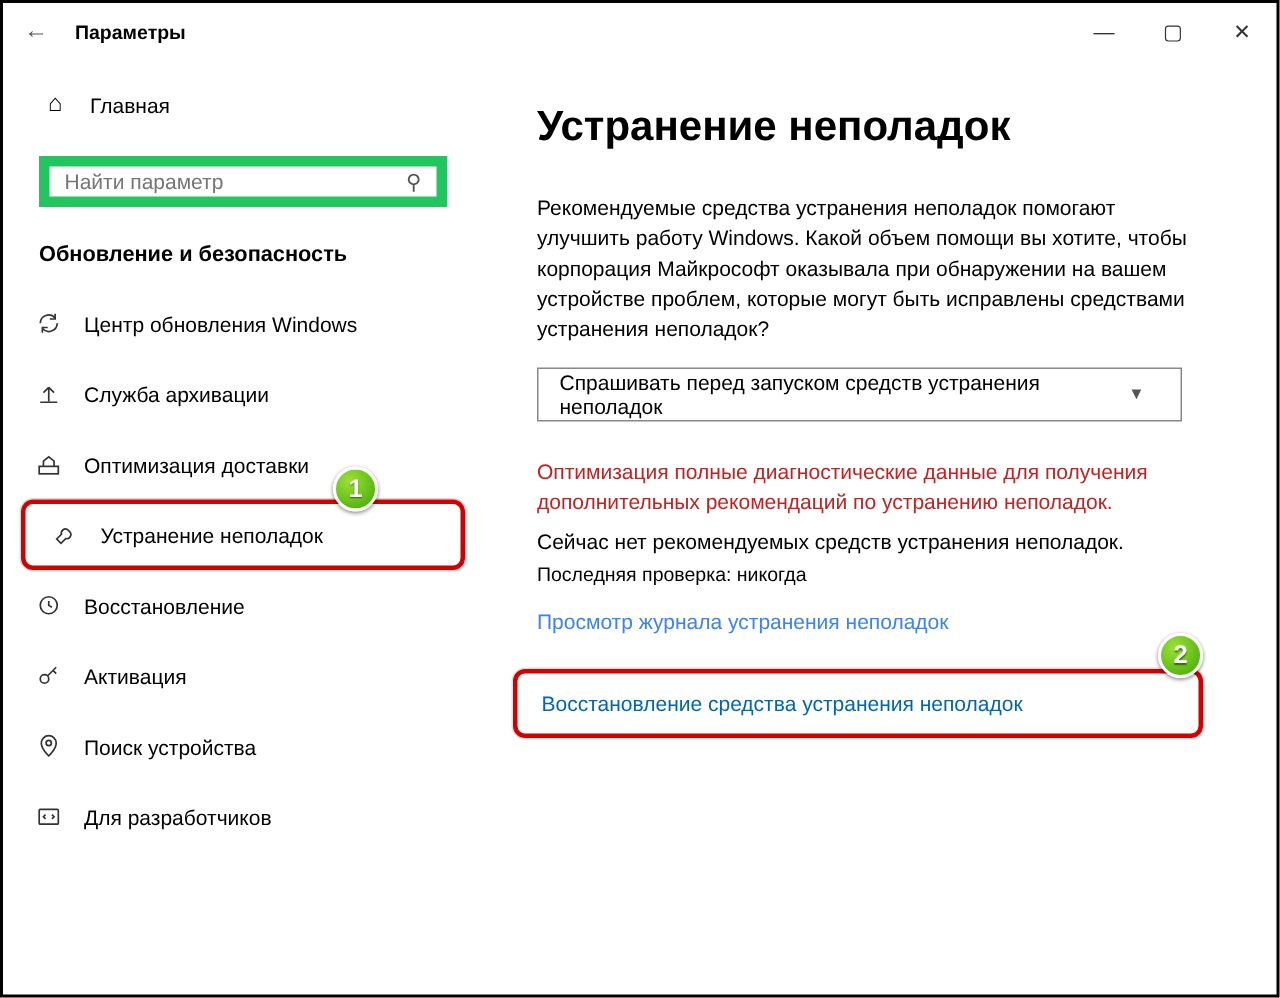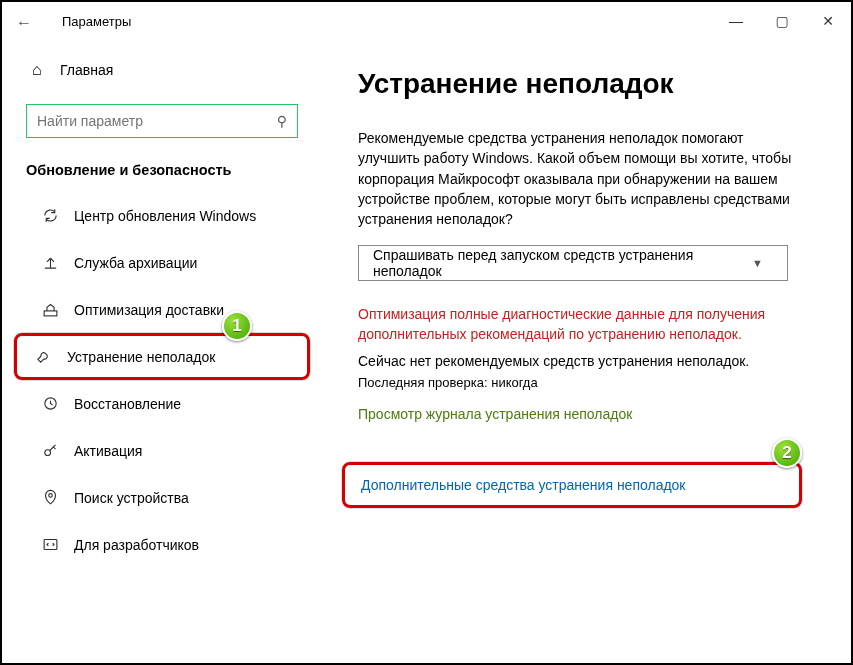--- a/index.html
+++ b/index.html
@@ -15,50 +15,50 @@
     color: #000;
   }
   .titlebar {
     height: 38px;
     display: flex;
     align-items: center;
     padding-left: 14px;
     position: relative;
   }
   .back-arrow { width: 24px; font-size: 16px; color: #555; }
-  .title { margin-left: 22px; font-size: 13px; }
+  .title { margin-left: 10px; font-size: 13px; font-weight: bold; }
   .win-controls {
     position: absolute; right: 0; top: 0; display: flex; height: 38px;
   }
   .win-controls div {
     width: 46px; display: flex; align-items: center; justify-content: center;
     font-size: 14px; color: #333; font-family: sans-serif;
   }
   .content { display: flex; height: calc(100% - 38px); }
   .sidebar { width: 320px; padding: 10px 0 0 0; }
   .home-row {
     display: flex; align-items: center; height: 40px; padding-left: 30px;
     font-size: 14px;
   }
   .home-row .icon { width: 28px; font-size: 16px; }
   .search-box {
-    margin: 14px 24px 0 24px; height: 34px; border: 1px solid #22c55e;
+    margin: 14px 24px 0 24px; height: 34px; border: 7px solid #22c55e;
     display: flex; align-items: center; padding: 0 10px;
     justify-content: space-between; background: #fff;
   }
   .search-box input {
     border: none; outline: none; font-size: 14px; width: 100%;
     background: transparent; font-family: inherit;
   }
   .search-box .mag { font-size: 14px; color: #555; }
   .section-label {
     font-weight: 600; font-size: 14.5px; margin: 24px 0 14px 24px;
   }
   .nav-item {
-    display: flex; align-items: center; height: 47px; padding-left: 40px;
+    display: flex; align-items: center; height: 47px; padding-left: 22px;
     font-size: 14px; cursor: pointer;
   }
   .nav-item .icon { width: 32px; font-size: 16px; color: #333; display:flex; align-items:center;}
   .nav-item .icon svg { width: 17px; height: 17px; }
   .highlighted {
     margin: 0 12px 0 12px; padding-left: 18px;
     border: 3px solid #d40000; border-radius: 8px;
     box-shadow: 0 0 0 1px rgba(0,0,0,0.15);
   }
   .numcircle {
@@ -78,21 +78,21 @@
   .desc { font-size: 14px; line-height: 1.45; margin-bottom: 16px; }
   .dropdown {
     border: 1px solid #888; height: 36px; width: 430px;
     display: flex; align-items: center; justify-content: space-between;
     padding: 0 24px 0 14px; font-size: 14px; margin-bottom: 24px;
   }
   .chev { font-size: 11px; color: #555; }
   .red-text { color: #c62020; font-size: 14px; line-height: 1.4; margin-bottom: 8px;}
   .plain { font-size: 14px; margin-bottom: 6px; }
   .small { font-size: 13px; margin-bottom: 16px; }
-  .link { color: #4d7c0f; font-size: 14px; margin-bottom: 40px; cursor:pointer;}
+  .link { color: #3b82f6; font-size: 14px; margin-bottom: 24px; cursor:pointer;}
   .boxed-link {
     border: 3px solid #d40000; border-radius: 8px;
     padding: 12px 16px; margin: 0 0 0 -16px; width: 460px;
     color: #0066b4; font-size: 14px; cursor:pointer;
     box-shadow: 0 0 0 1px rgba(0,0,0,0.12);
   }
 </style>
 </head>
 <body>
 
@@ -198,17 +198,17 @@
     <p class="desc">Рекомендуемые средства устранения неполадок помогают улучшить работу Windows. Какой объем помощи вы хотите, чтобы корпорация Майкрософт оказывала при обнаружении на вашем устройстве проблем, которые могут быть исправлены средствами устранения неполадок?</p>
     <div class="dropdown">
       <span>Спрашивать перед запуском средств устранения неполадок</span>
       <span class="chev">▼</span>
     </div>
     <p class="red-text">Оптимизация полные диагностические данные для получения дополнительных рекомендаций по устранению неполадок.</p>
     <p class="plain">Сейчас нет рекомендуемых средств устранения неполадок.</p>
     <p class="small">Последняя проверка: никогда</p>
     <p class="link">Просмотр журнала устранения неполадок</p>
     <div style="position:relative;">
-      <div class="boxed-link">Дополнительные средства устранения неполадок</div>
+      <div class="boxed-link">Восстановление средства устранения неполадок</div>
       <div class="numcircle" style="top:-24px; left:414px;">2</div>
     </div>
   </div>
 </div>
 
 </body></html>

